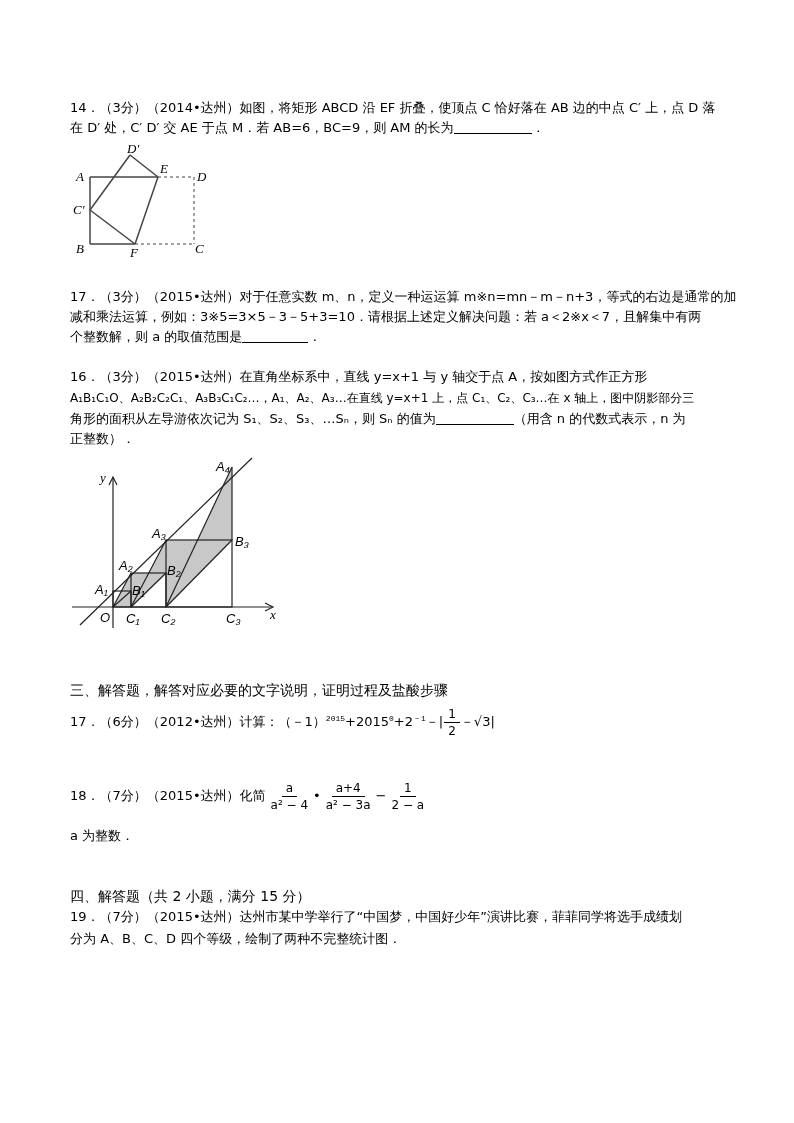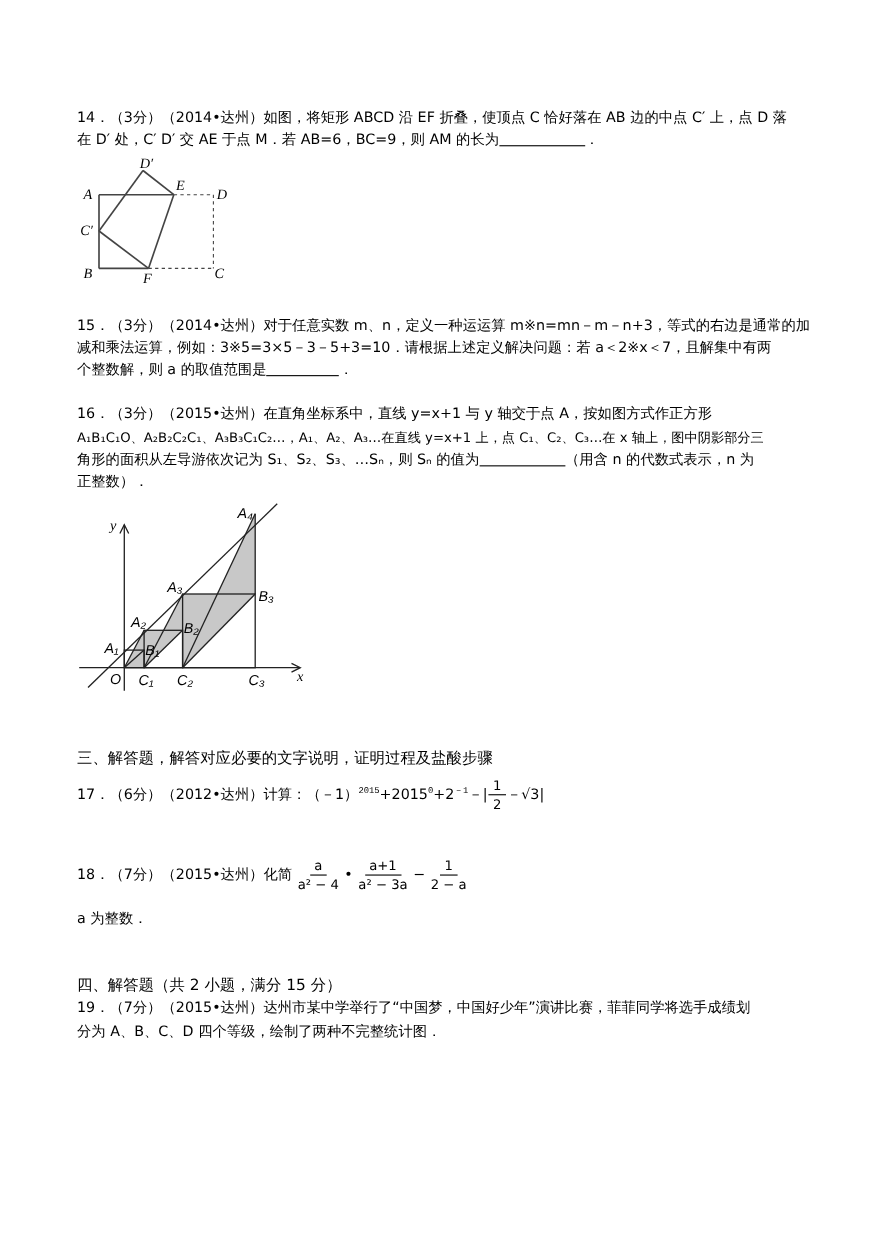--- a/index.html
+++ b/index.html
@@ -42,21 +42,21 @@
   <text x="127" y="153">D′</text>
   <text x="76" y="181">A</text>
   <text x="160" y="173">E</text>
   <text x="197" y="181">D</text>
   <text x="73" y="214">C′</text>
   <text x="76" y="253">B</text>
   <text x="130" y="257">F</text>
   <text x="195" y="253">C</text>
 </svg>
 
-<div class="line" style="top:287px">15．（3分）（2014•达州）对于任意实数 m、n，定义一种运运算 m※n=mn－m－n+3，等式的右边是通常的加</div>
+<div class="line" style="top:287px">17．（3分）（2015•达州）对于任意实数 m、n，定义一种运运算 m※n=mn－m－n+3，等式的右边是通常的加</div>
 <div class="line" style="top:307px">减和乘法运算，例如：3※5=3×5－3－5+3=10．请根据上述定义解决问题：若 a＜2※x＜7，且解集中有两</div>
 <div class="line" style="top:327px">
   <span>个整数解，则 a 的取值范围是</span><span class="blank w65"></span><span>．</span>
 </div>
 
 <div class="line" style="top:367px">16．（3分）（2015•达州）在直角坐标系中，直线 y=x+1 与 y 轴交于点 A，按如图方式作正方形</div>
 <div class="line" style="top:388px; font-size:12px;">A₁B₁C₁O、A₂B₂C₂C₁、A₃B₃C₁C₂…，A₁、A₂、A₃…在直线 y=x+1 上，点 C₁、C₂、C₃…在 x 轴上，图中阴影部分三</div>
 <div class="line" style="top:409px">
   <span>角形的面积从左导游依次记为 S₁、S₂、S₃、…Sₙ，则 Sₙ 的值为</span><span class="blank"></span><span>（用含 n 的代数式表示，n 为</span>
 </div>
@@ -115,21 +115,21 @@
       <span class="num">1</span>
       <span class="den">2</span>
     </span><span>－√3|</span>
 </div>
 
 <div class="line" style="top:778px; line-height:36px;">
   <span>18．（7分）（2015•达州）化简</span><span class="frac">
       <span class="num">a</span>
       <span class="den">a² − 4</span>
     </span><span>•</span><span class="frac">
-      <span class="num">a+1</span>
+      <span class="num">a+4</span>
       <span class="den">a² − 3a</span>
     </span><span>−</span><span class="frac">
       <span class="num">1</span>
       <span class="den">2 − a</span>
     </span>
 </div>
 <div class="line" style="top:826px">a 为整数．</div>
 
 <div class="line bold" style="top:886px">四、解答题（共 2 小题，满分 15 分）</div>
 

